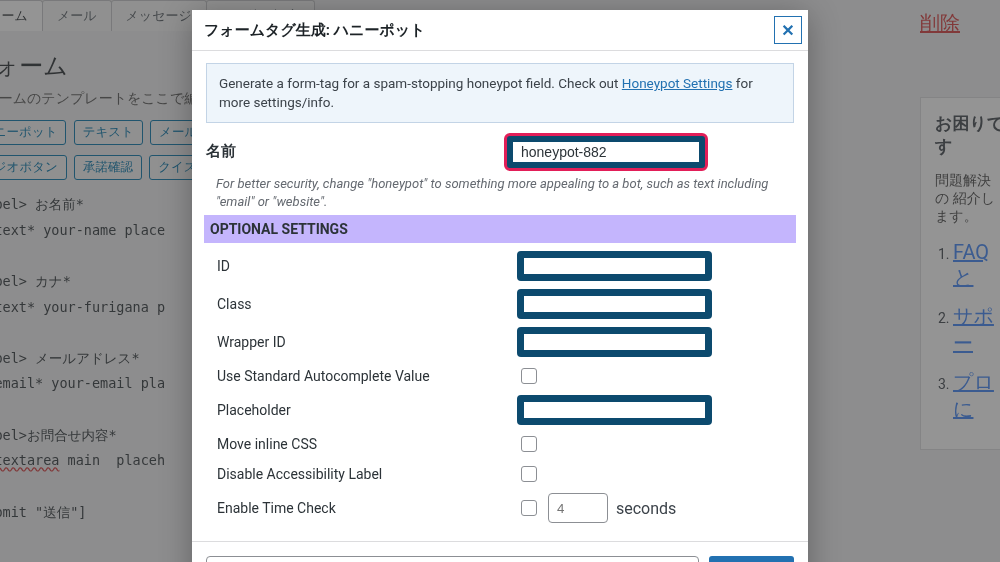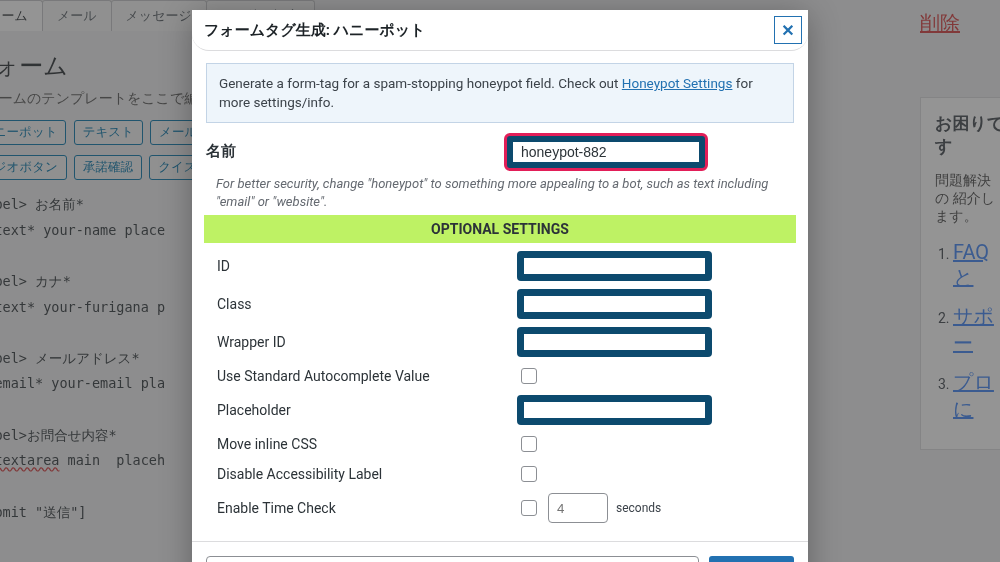--- a/index.html
+++ b/index.html
@@ -98,21 +98,20 @@
     left: 192px; top: 10px;
     width: 616px;
     background: #fff;
     box-shadow: 0 5px 30px rgba(0,0,0,0.3);
     z-index: 10;
   }
   .modal-head {
     display: flex; align-items: center; justify-content: space-between;
     padding: 6px 6px 6px 12px;
     border-bottom: 1px solid #dcdcde;
-    border-radius: 17px;
   }
   .modal-title { font-size: 15px; font-weight: 700; color: #1d2327; }
   .close-btn {
     width: 28px; height: 28px;
     display: flex; align-items: center; justify-content: center;
     border: 1px solid #2271b1; color: #2271b1; background: #fff;
     font-size: 16px; font-weight: bold;
     cursor: pointer;
   }
   .modal-body { padding: 12px 14px 18px 14px; }
@@ -142,35 +141,35 @@
     outline: 3px solid #e21e58;
     outline-offset: -1px;
     height: 34px;
     width: 200px;
   }
   .hint {
     font-style: italic; color: #646970; font-size: 13px;
     margin: 6px 0 4px 10px; line-height: 1.4;
   }
   .opt-head {
-    background: #bef264; color: #2c3338;
-    font-weight: 700; text-align: center;
+    background: #c4b5fd; color: #2c3338;
+    font-weight: 700; 
     padding: 6px; margin: 4px -2px 2px -2px;
     font-size: 14px;
   }
   .cbx {
     width: 16px; height: 16px;
     border: 1px solid #8c8f94; border-radius: 3px; background: #fff;
     appearance: none;
   }
   .numfield {
     width: 60px; height: 30px;
     border: 1px solid #8c8f94; border-radius: 4px; padding: 2px 8px; color: #aaa;
   }
-  .unit { color: #3c434a; font-size: 12px; }
+  .unit { color: #3c434a; font-size: 16px; }
 
   .modal-foot {
     border-top: 1px solid #dcdcde;
     padding: 14px;
     display: flex; align-items: center; gap: 10px;
   }
   .gen {
     flex: 1;
     border: 1px solid #8c8f94; border-radius: 4px;
     padding: 6px 10px; font-family: Consolas, Monaco, monospace; font-size: 14px;

